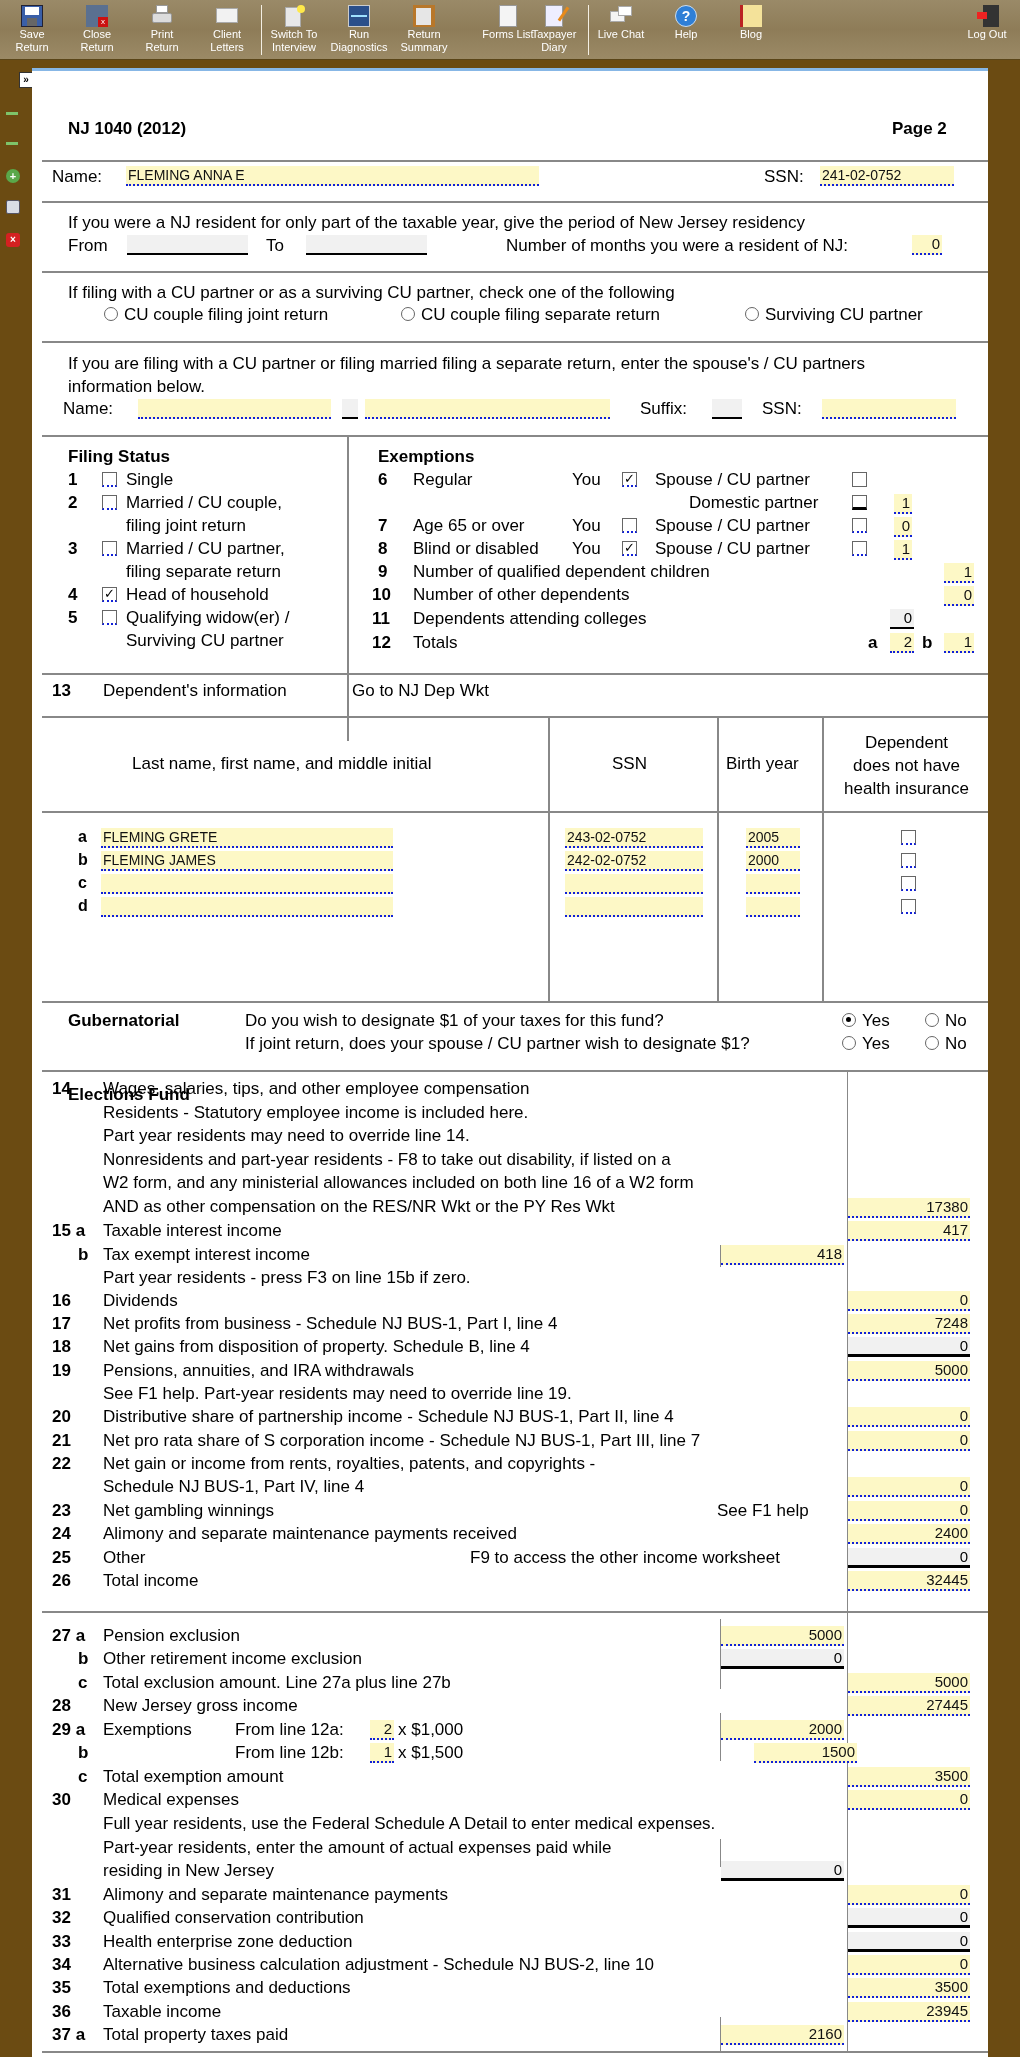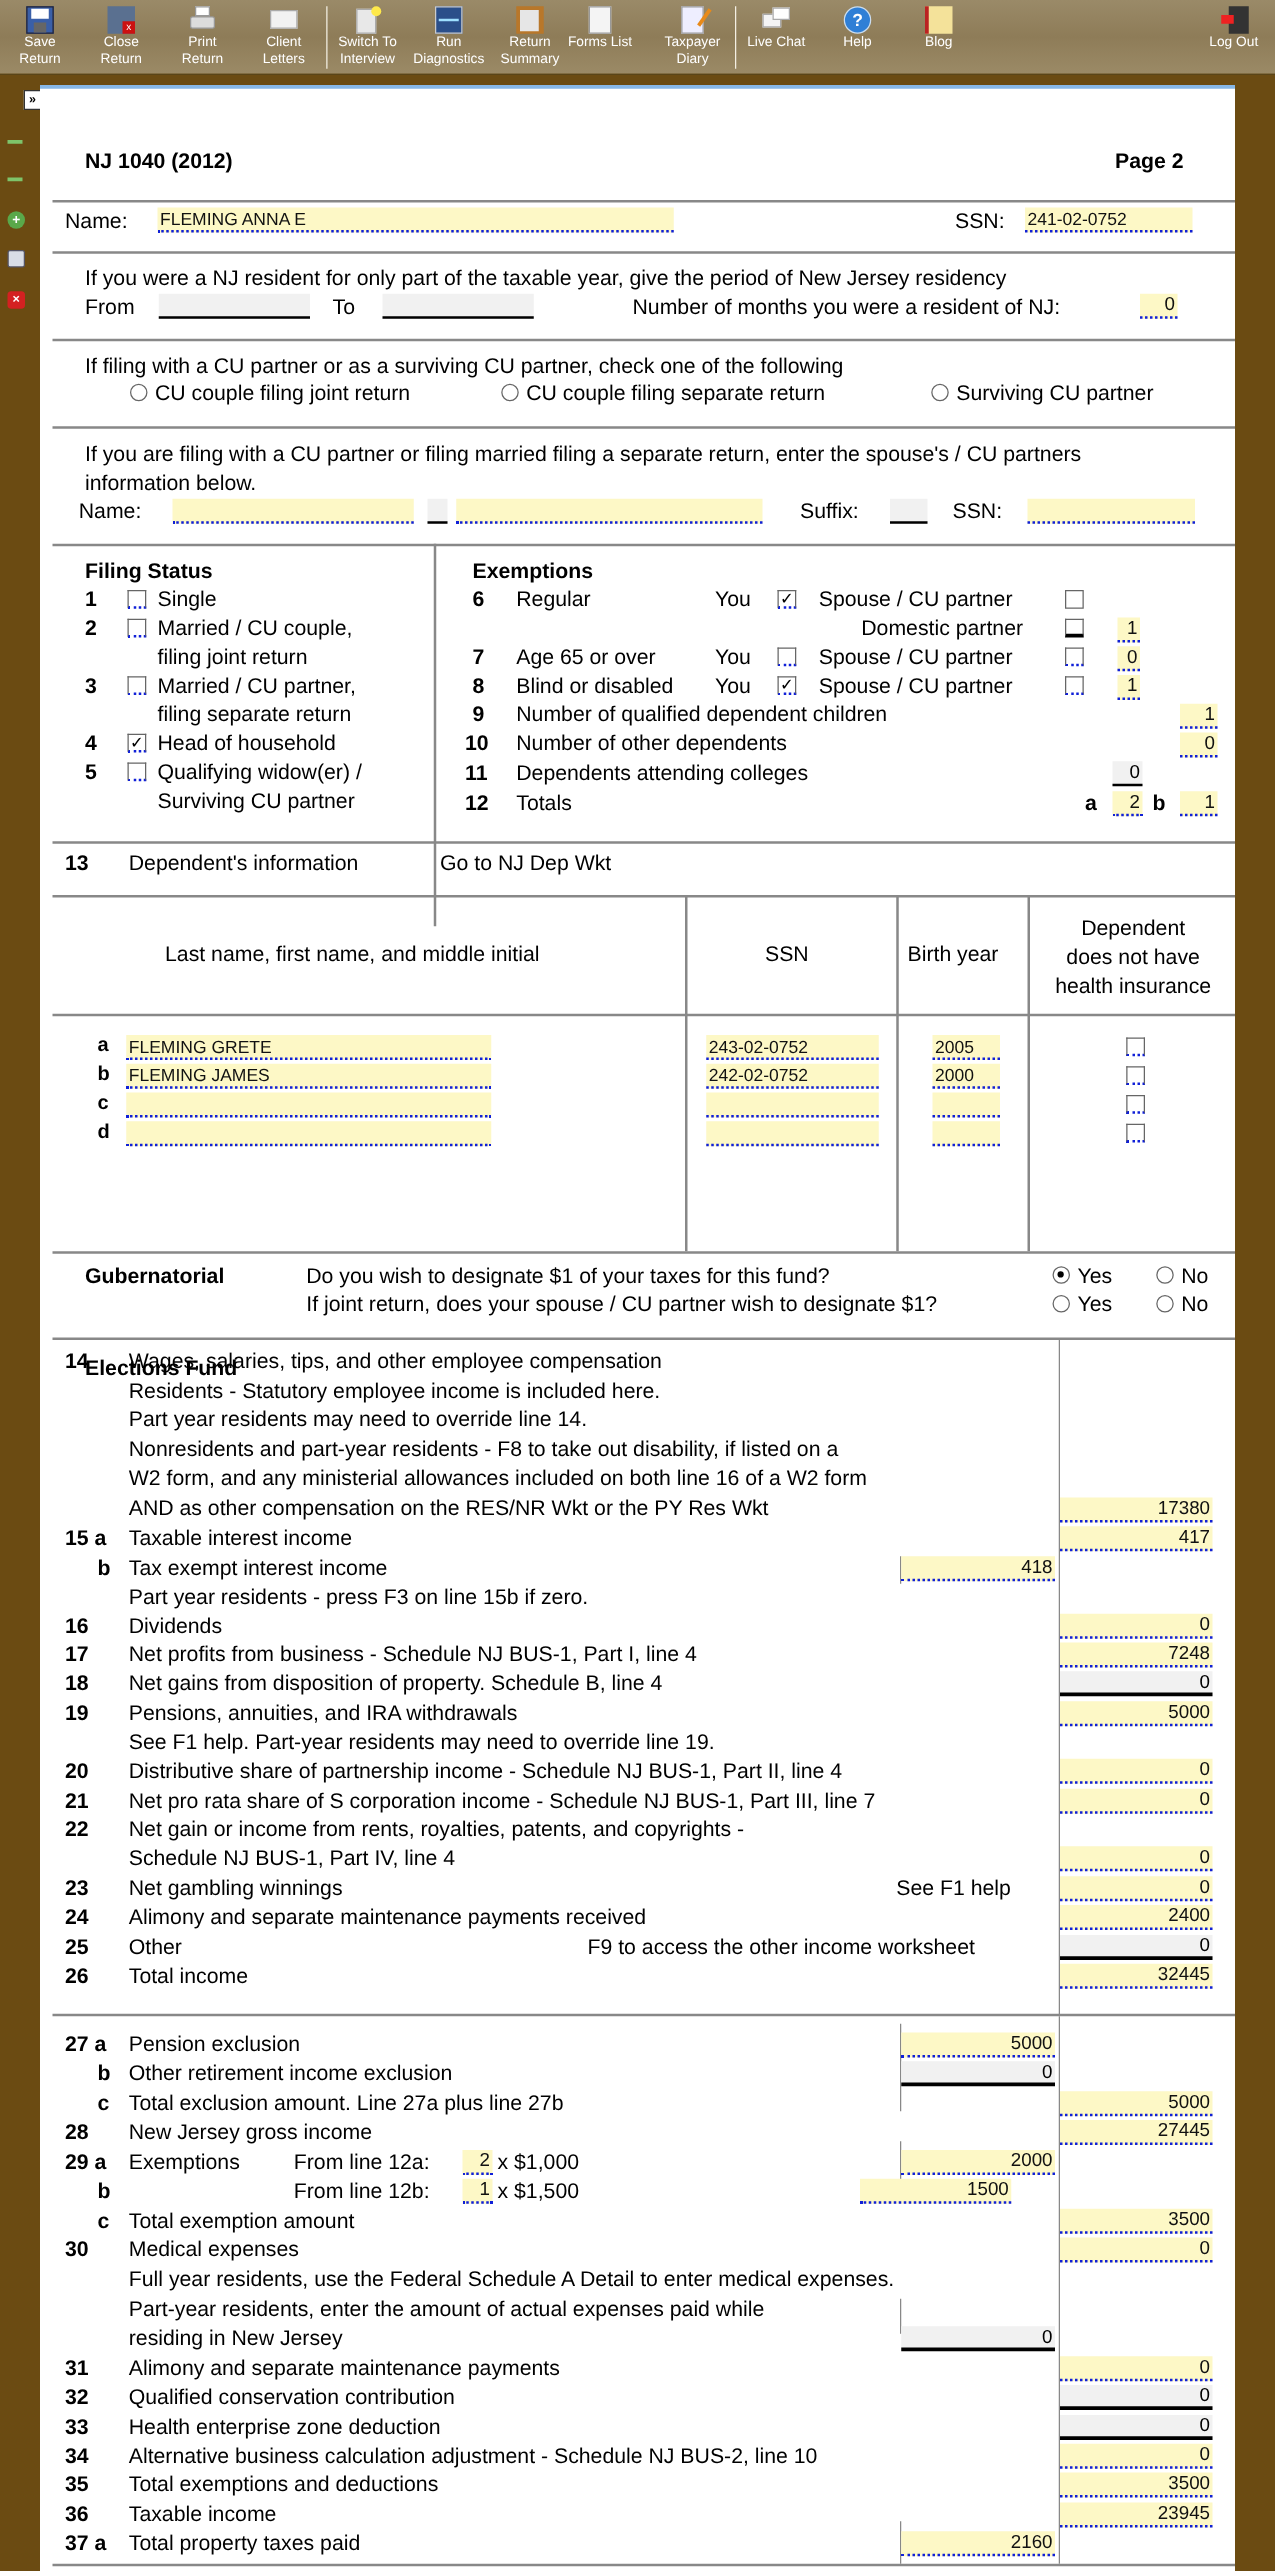--- a/index.html
+++ b/index.html
@@ -112,21 +112,21 @@
     <div>Run</div>
       <div>Diagnostics</div>
   </div>
   <div class="tb-btn" style="left:392px">
     <span class="ico" style="background:#b8772a">
         <span style="position:absolute;left:3px;top:3px;width:15px;height:17px;background:#e6e6e6"></span>
       </span>
     <div>Return</div>
       <div>Summary</div>
   </div>
-  <div class="tb-btn" style="left:448px">
+  <div class="tb-btn" style="left:476px">
     <span class="ico" style="background:#f4f4f4;border:1px solid #999;width:18px"></span>
     <div>Forms List</div>
       <div></div>
   </div>
   <div class="tb-btn" style="left:522px">
     <span class="ico" style="background:#eef;border:1px solid #999;width:18px">
         <span style="position:absolute;right:-3px;top:0;width:3px;height:16px;background:#e88a1a;transform:rotate(35deg)"></span>
       </span>
     <div>Taxpayer</div>
       <div>Diary</div>
@@ -414,21 +414,21 @@
     <div class="num" style="left:20px;top:1625px">28</div>
     <div class="abs t" style="left:71px;top:1625px">New Jersey gross income</div>
     <div class="fld r" style="left:816px;top:1625px;width:122px">27445</div>
     <div class="num" style="left:20px;top:1649px">29 a</div>
     <div class="abs t" style="left:71px;top:1649px">Exemptions</div>
     <div class="fld r" style="left:689px;top:1649px;width:123px">2000</div>
     <div class="abs t" style="left:203px;top:1649px">From line 12a:</div>
     <div class="fld r" style="left:338px;top:1649px;width:24px">2</div>
     <div class="abs t" style="left:366px;top:1649px">x $1,000</div>
     <div class="num" style="left:46px;top:1672px">b</div>
-    <div class="fld r" style="left:656px;top:1672px;width:121px">1500</div>
+    <div class="fld r" style="left:722px;top:1672px;width:103px">1500</div>
     <div class="abs t" style="left:203px;top:1672px">From line 12b:</div>
     <div class="fld r" style="left:338px;top:1672px;width:24px">1</div>
     <div class="abs t" style="left:366px;top:1672px">x $1,500</div>
     <div class="num" style="left:46px;top:1696px">c</div>
     <div class="abs t" style="left:71px;top:1696px">Total exemption amount</div>
     <div class="fld r" style="left:816px;top:1696px;width:122px">3500</div>
     <div class="num" style="left:20px;top:1719px">30</div>
     <div class="abs t" style="left:71px;top:1719px">Medical expenses</div>
     <div class="fld r" style="left:816px;top:1719px;width:122px">0</div>
     <div class="abs t" style="left:71px;top:1743px">Full year residents,  use the Federal Schedule A Detail to enter medical expenses.</div>

